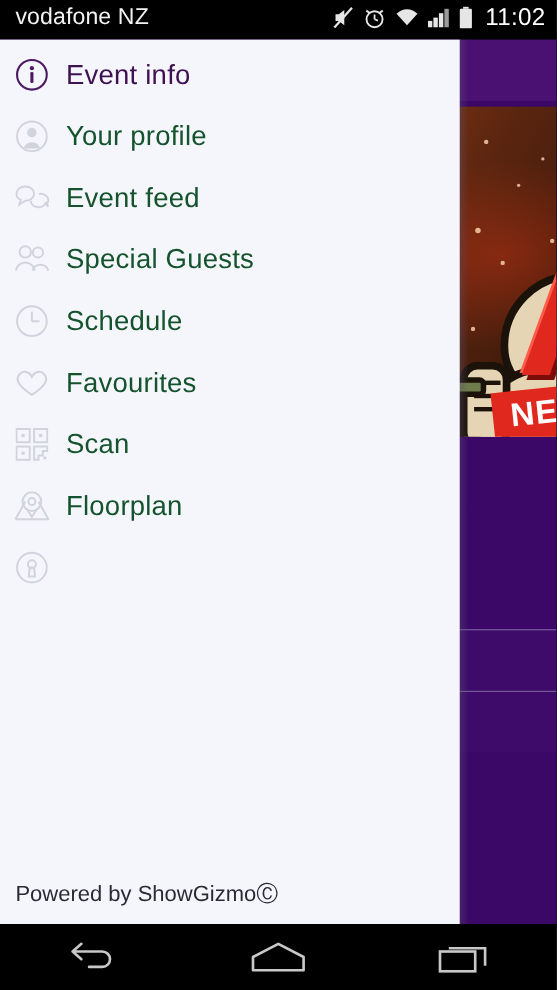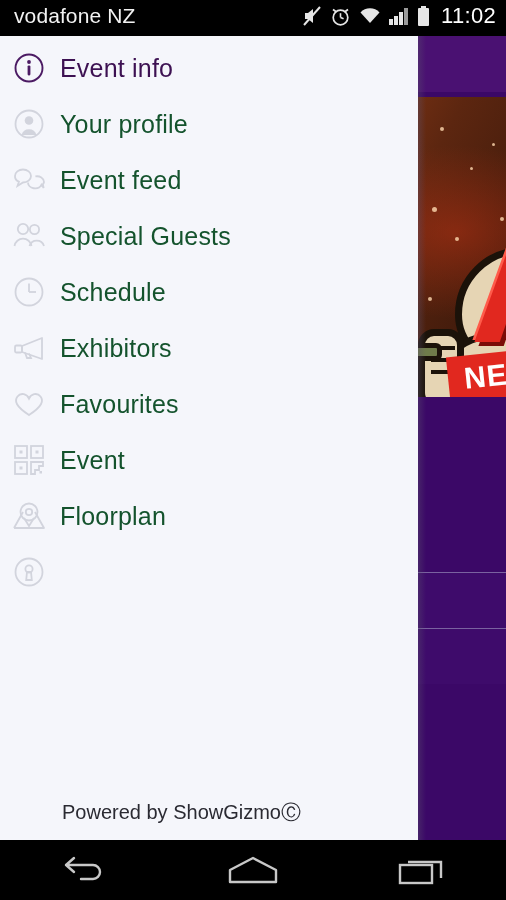--- a/index.html
+++ b/index.html
@@ -109,21 +109,21 @@
     height:56px; display:flex; align-items:center; padding-left:12px;
   }
   .mi-icon{
     width:34px; height:34px; flex:0 0 34px;
     display:flex; align-items:center; justify-content:center;
     margin-right:14px;
   }
   .mi-label{ font-size:25px; color:#14532d; letter-spacing:.2px; }
   .menu-item.active .mi-label{ color:#3d1152; }
   #drawer-footer{
-    margin-top:auto; padding:0 0 14px 14px;margin-left:48px;
+    margin-top:auto; padding:0 0 14px 14px;
   }
   #powered{ font-size:20px; color:#2a2a32; }
 
   
   #navbar{
     position:absolute; left:0; bottom:0; width:506px; height:60px;
     background:#000; display:flex; align-items:center; justify-content:space-around;
     z-index:10;
   }
   .navbtn{ width:100px; height:60px; display:flex; align-items:center; justify-content:center; }
@@ -257,30 +257,20 @@
         <span class="mi-icon">
           <svg width="32" height="32" viewBox="0 0 32 32">
             <circle cx="16" cy="16" r="13.5" fill="none" stroke="#d2d4dd" stroke-width="1.8"></circle>
             <line x1="16" y1="16" x2="16" y2="7.5" stroke="#d2d4dd" stroke-width="1.8"></line>
             <line x1="16" y1="16" x2="23" y2="16" stroke="#d2d4dd" stroke-width="1.8"></line>
           </svg>
         </span>
         <span class="mi-label">Schedule</span>
       </div>
 
-      <div class="menu-item">
-        <span class="mi-icon">
-          <svg width="34" height="28" viewBox="0 0 34 28">
-            <path d="M30 4 L10 12 L10 18 L30 25 Z" fill="none" stroke="#d2d4dd" stroke-width="1.8" stroke-linejoin="round"></path>
-            <rect x="3" y="11.5" width="7" height="7" rx="1.4" fill="none" stroke="#d2d4dd" stroke-width="1.8"></rect>
-            <path d="M13 18.5 L15 24 L19 24 L17 19.5" fill="none" stroke="#d2d4dd" stroke-width="1.8"></path>
-          </svg>
-        </span>
-        <span class="mi-label">Exhibitors</span>
-      </div>
 
       <div class="menu-item">
         <span class="mi-icon">
           <svg width="34" height="30" viewBox="0 0 34 30">
             <path d="M17 26 C4 17.5 2 12 5.5 7.5 C9 3 15 5 17 9.5 C19 5 25 3 28.5 7.5 C32 12 30 17.5 17 26 z" fill="none" stroke="#d2d4dd" stroke-width="1.9"></path>
           </svg>
         </span>
         <span class="mi-label">Favourites</span>
       </div>
 
@@ -290,21 +280,21 @@
             <rect x="1" y="1" width="12" height="12" fill="none" stroke="#d2d4dd" stroke-width="1.8"></rect>
             <rect x="5.5" y="5.5" width="3" height="3" fill="#d2d4dd"></rect>
             <rect x="17" y="1" width="12" height="12" fill="none" stroke="#d2d4dd" stroke-width="1.8"></rect>
             <rect x="21.5" y="5.5" width="3" height="3" fill="#d2d4dd"></rect>
             <rect x="1" y="17" width="12" height="12" fill="none" stroke="#d2d4dd" stroke-width="1.8"></rect>
             <rect x="5.5" y="21.5" width="3" height="3" fill="#d2d4dd"></rect>
             <path d="M17 29 L17 17 L29 17 L29 21 L25 21 L25 25 L21 25 L21 29 z" fill="none" stroke="#d2d4dd" stroke-width="1.8"></path>
             <rect x="25.5" y="26" width="2.5" height="2.5" fill="#d2d4dd"></rect>
           </svg>
         </span>
-        <span class="mi-label">Event</span>
+        <span class="mi-label">Scan</span>
       </div>
 
       <div class="menu-item">
         <span class="mi-icon">
           <svg width="34" height="30" viewBox="0 0 34 30">
             <path d="M2 27 L11 11 M23 11 L32 27 L2 27" fill="none" stroke="#d2d4dd" stroke-width="1.8" stroke-linejoin="round"></path>
             <circle cx="17" cy="11" r="8.5" fill="none" stroke="#d2d4dd" stroke-width="1.8"></circle>
             <circle cx="17" cy="11" r="3.2" fill="none" stroke="#d2d4dd" stroke-width="1.8"></circle>
             <path d="M12 17 L17 25 L22 17" fill="none" stroke="#d2d4dd" stroke-width="1.8"></path>
           </svg>

